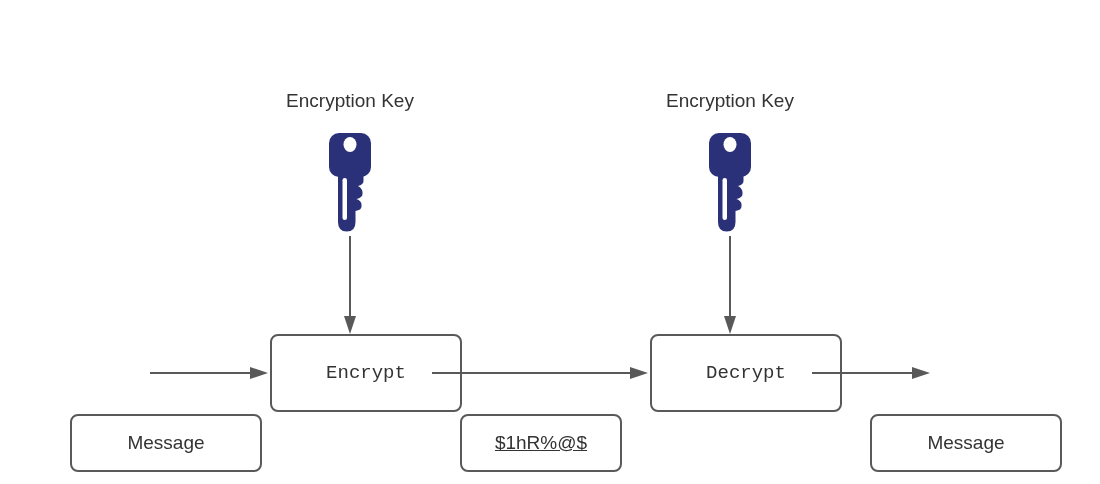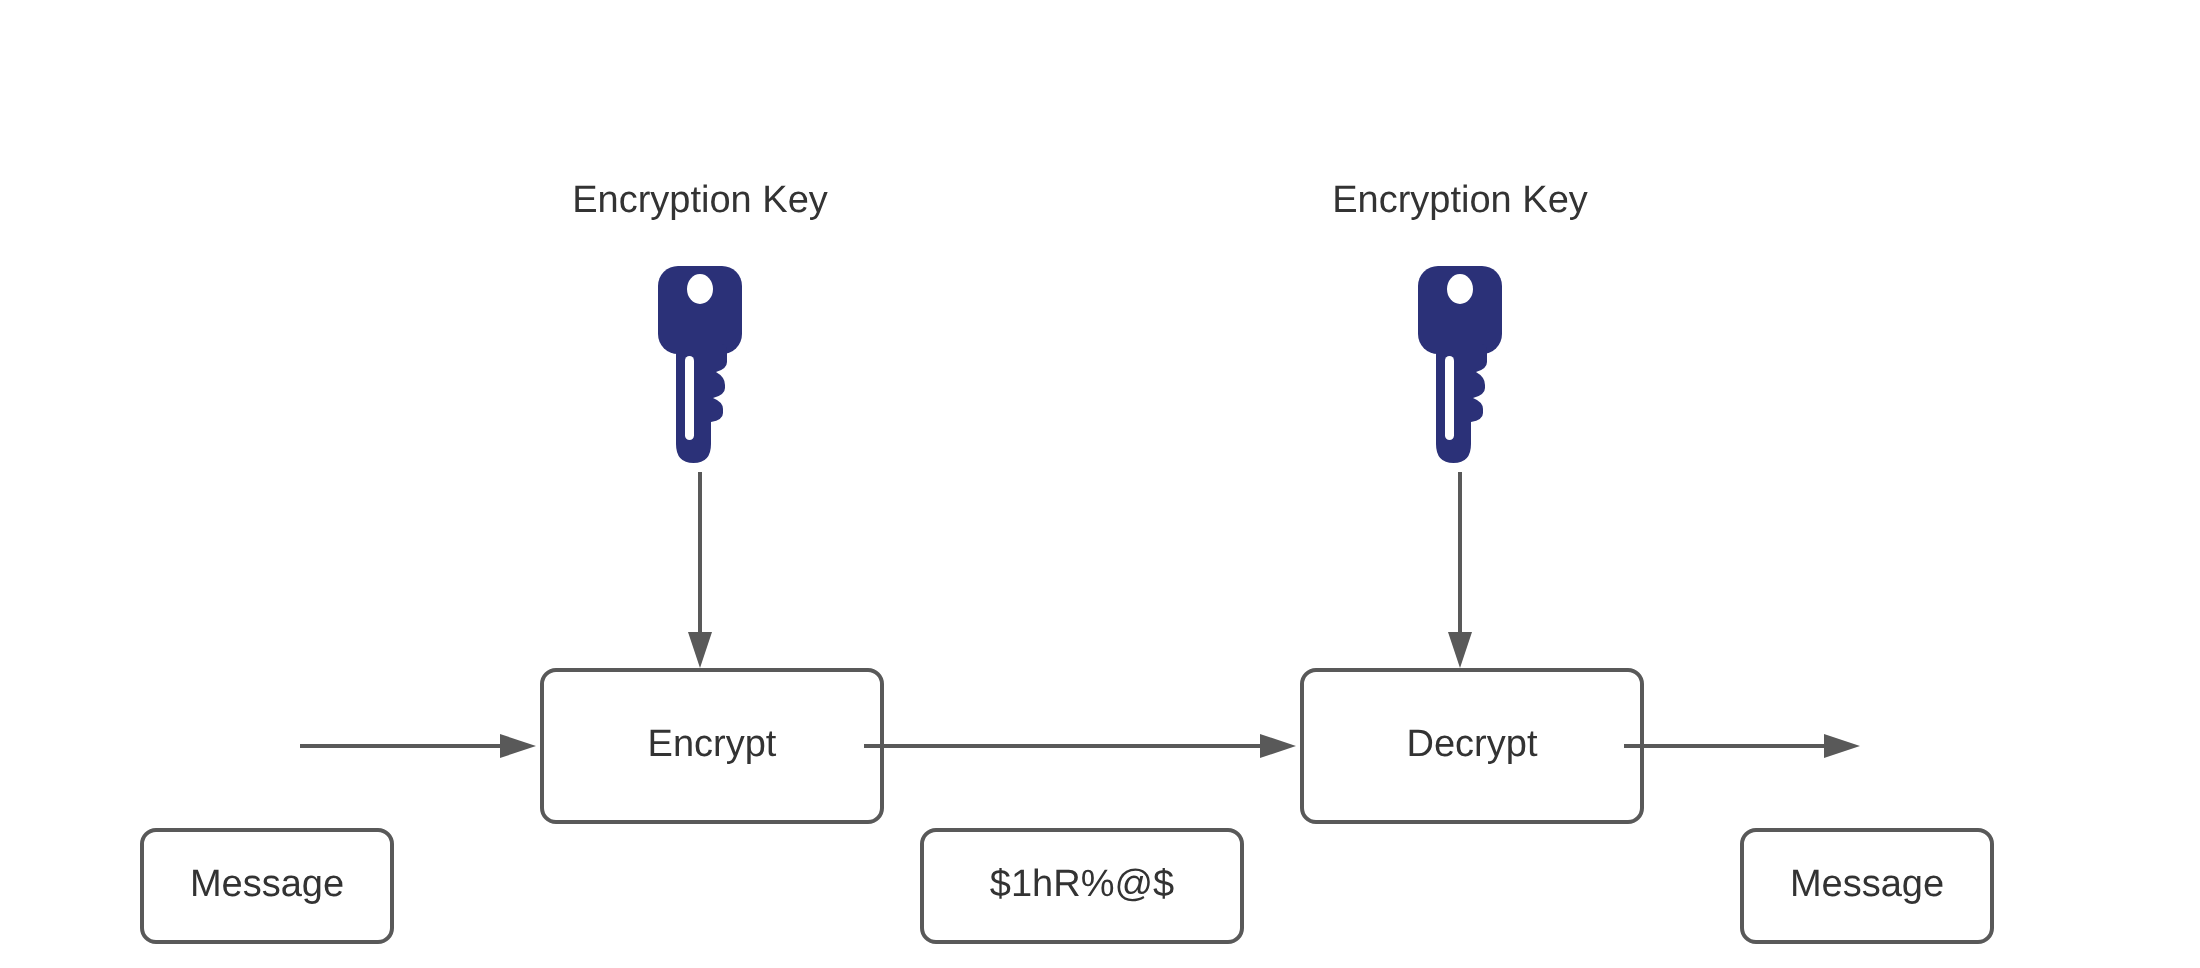--- a/index.html
+++ b/index.html
@@ -45,22 +45,22 @@
     border-radius: 8px;
     background: var(--box-fill);
     display: flex;
     align-items: center;
     justify-content: center;
     font-size: 19px;
     color: var(--text);
     white-space: nowrap;
   }
 
-  .proc { width: 172px; height: 78px; }
-  .data { width: 127px; height: 58px; }
+  .proc { width: 192px; height: 78px; font-family: Liberation Mono, monospace; }
+  .data { width: 192px; height: 58px; }
 
   .hline { position: absolute; height: 2px; background: var(--line); }
   .vline { position: absolute; width: 2px; background: var(--line); }
 
   .ah-right {
     position: absolute;
     width: 0; height: 0;
     border-left: 18px solid var(--line);
     border-top: 6px solid transparent;
     border-bottom: 6px solid transparent;
@@ -117,20 +117,20 @@
 
   <div class="hline" style="left:432px; top:340px; width:198px;"></div>
   <div class="ah-right" style="left:630px; top:335px;"></div>
 
   <div class="hline" style="left:812px; top:340px; width:100px;"></div>
   <div class="ah-right" style="left:912px; top:335px;"></div>
 
   <div class="node data" style="left:70px; top:382px;">
     <span>Message</span>
   </div>
-  <div class="node data" style="left:460px; top:382px; width:162px;">
+  <div class="node data" style="left:460px; top:382px; width:162px;text-decoration:underline;">
     <span>$1hR%@$</span>
   </div>
   <div class="node data" style="left:870px; top:382px;">
     <span>Message</span>
   </div>
 
 </div>
 
 </body></html>

